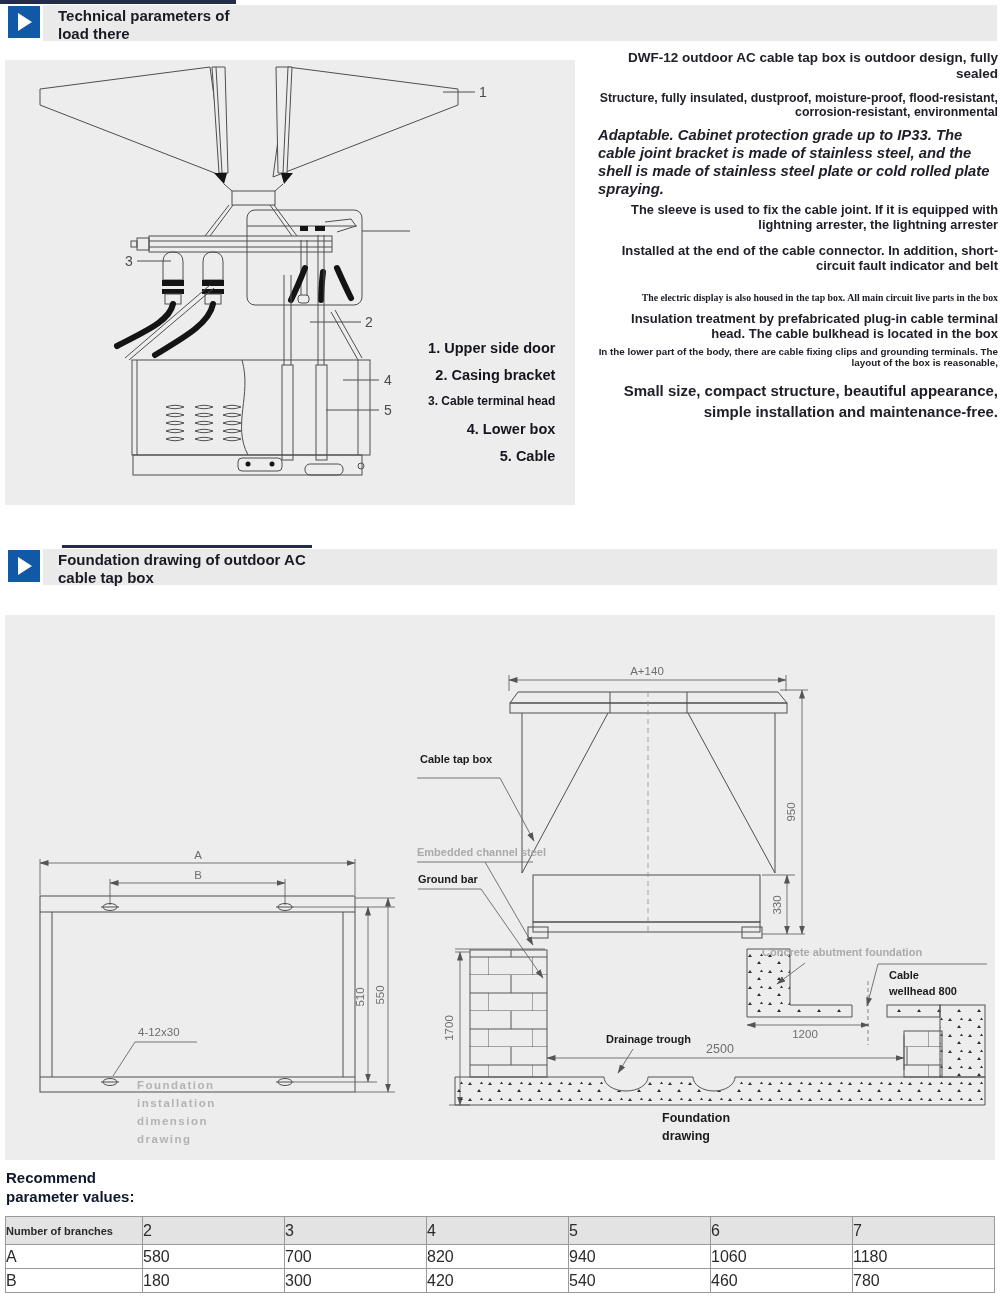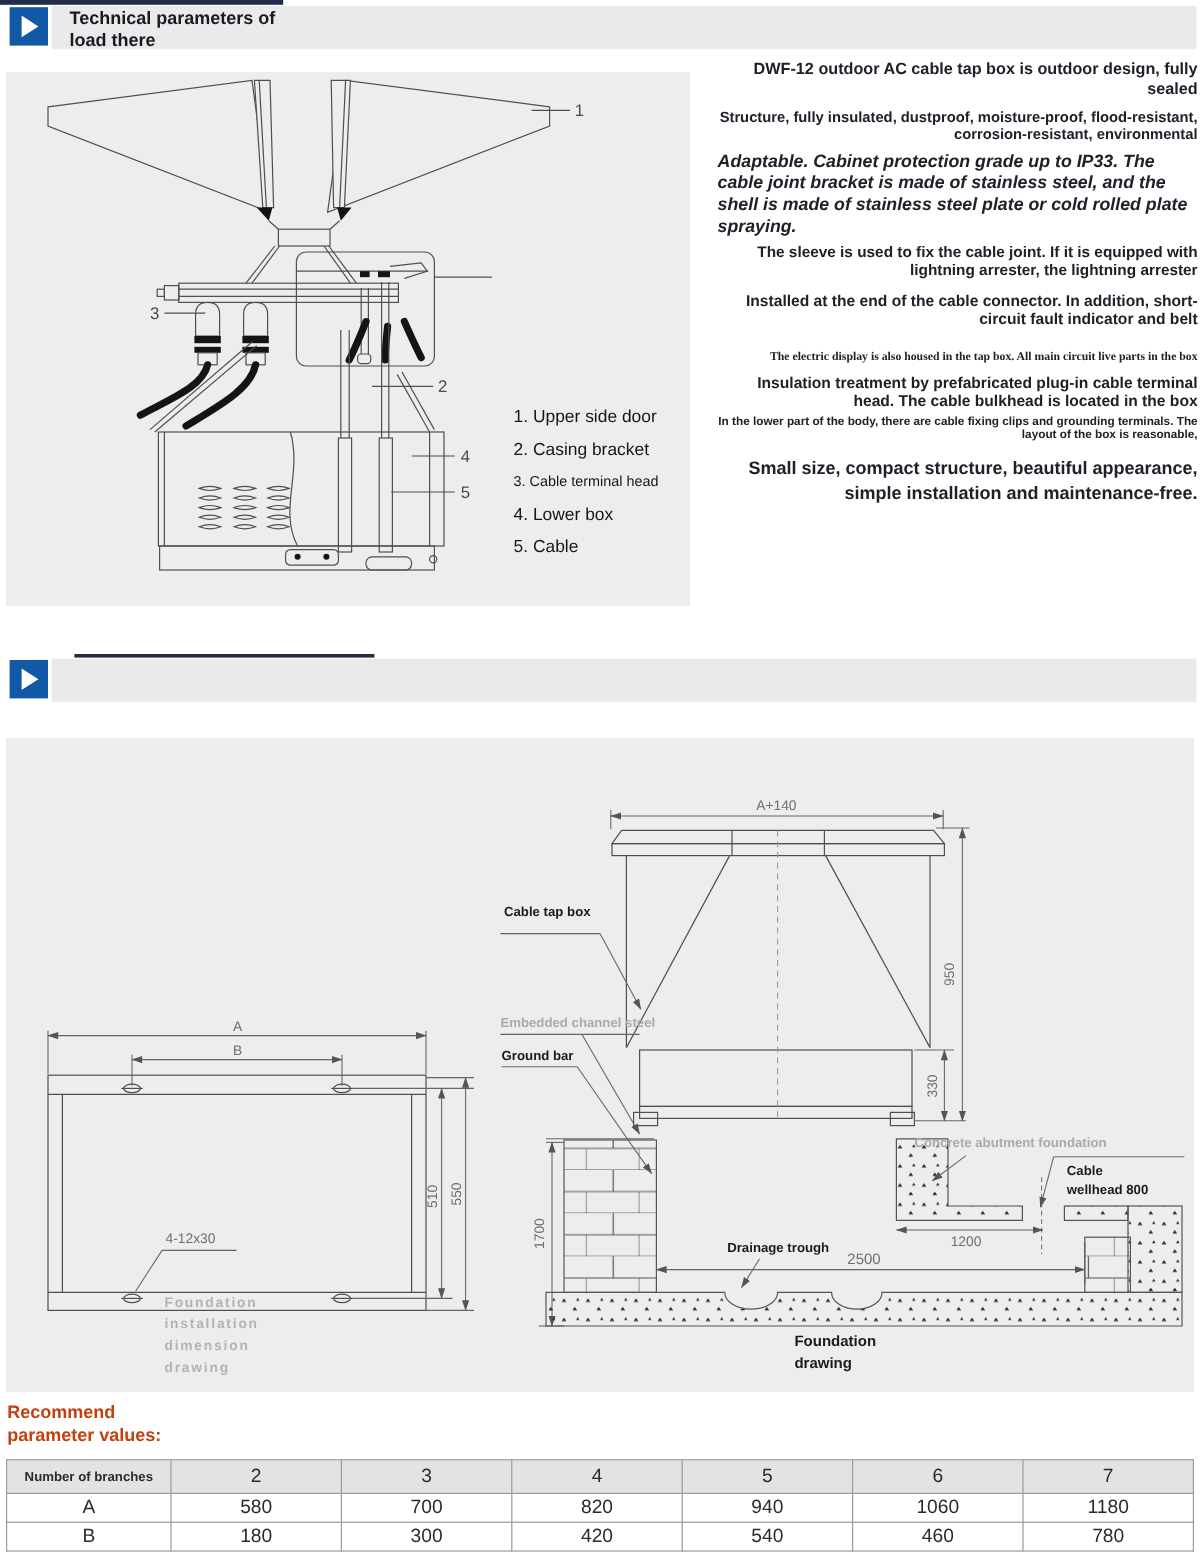--- a/index.html
+++ b/index.html
@@ -6,37 +6,37 @@
   .page{position:relative;width:1000px;height:1300px;background:#fff;overflow:hidden;
         font-family:"Liberation Sans",sans-serif;color:#1c1c26;}
   .navline{position:absolute;background:#232c49;}
   .sec-icon{position:absolute;width:32px;height:32px;background:#1159a6;}
   .sec-icon .tri{position:absolute;left:10px;top:7px;width:0;height:0;
         border-top:9px solid transparent;border-bottom:9px solid transparent;border-left:14px solid #fff;}
   .sec-strip{position:absolute;left:43px;width:954px;height:36px;background:#eaeaea;}
   .sec-title{position:absolute;left:58px;font-size:15px;font-weight:bold;line-height:18px;color:#1a1a24;}
   .panel{position:absolute;background:#ededed;}
   .parts{position:absolute;left:423px;top:280px;}
-  .part{font-weight:normal;color:#15151e;font-size:14.5px;margin:0 0 11px 0;white-space:nowrap;}
+  .part{font-weight:bold;color:#15151e;font-size:14.5px;margin:0 0 11px 0;white-space:nowrap;text-align:right;}
   .part.small{font-size:12px;margin:2px 0 13px 0;}
   .rightcol{position:absolute;left:598px;top:50px;width:400px;}
   .rp{margin:0;font-weight:bold;color:#20202a;text-align:right;line-height:1.17;}
   .rp.p1{font-size:13.5px;}
   .rp.p2{font-size:12.3px;margin-top:9px;}
   .rp.p3{font-size:14.8px;text-align:left;margin-top:8px;line-height:1.2;font-style:italic;}
   .rp.p4{font-size:12.8px;margin-top:7px;}
   .rp.p5{font-size:12.8px;margin-top:5px;}
   .rp.p6{font-size:13px;margin-top:10px;}
   .rp.p7{font-size:9.8px;margin-top:18px;font-family:Liberation Serif, serif;}
   .rp.p8{font-size:13px;margin-top:8px;}
   .rp.p9{font-size:9.8px;margin-top:4px;}
   .rp.p10{font-size:15px;margin-top:13px;line-height:1.35;}
-  .rec-head{position:absolute;left:6px;top:1168px;font-size:15px;font-weight:bold;line-height:19px;color:#c2410c;}
+  .rec-head{position:absolute;left:6px;top:1168px;font-size:15px;font-weight:bold;line-height:19px;color:#0f172a;}
   table.rec{position:absolute;left:5px;top:1216px;width:990px;border-collapse:collapse;table-layout:fixed;}
-  table.rec td{border:1px solid #9a9a9a;text-align:center;background:#fff;color:#2b2b2b;
+  table.rec td{border:1px solid #9a9a9a;background:#fff;color:#2b2b2b;
         font-size:16px;padding:0;height:23px;}
   table.rec tr.hd td{background:#e3e3e3;height:27px;}
   table.rec td.lbl{font-size:11px;font-weight:bold;}
   
   svg text{font-family:"Liberation Sans",sans-serif;}
   .dln{stroke:#4f4f4f;stroke-width:1;fill:none;}
   .dfill{fill:#ededed;stroke:#4f4f4f;stroke-width:1;}
   .blk{fill:#141414;stroke:none;}
   .cable{stroke:#141414;stroke-width:6;fill:none;stroke-linecap:round;}
   .dim{stroke:#666;stroke-width:0.9;fill:none;}
@@ -196,20 +196,24 @@
     <p class="rp p8">Insulation treatment by prefabricated plug-in cable terminal head. The cable bulkhead is located in the box</p>
     <p class="rp p9">In the lower part of the body, there are cable fixing clips and grounding terminals. The layout of the box is reasonable,</p>
     <p class="rp p10">Small size, compact structure, beautiful appearance, simple installation and maintenance-free.</p>
   </div>
 
   <div class="navline" style="left:62px;top:545px;width:250px;height:3px;"></div>
   <div class="sec-strip" style="top:549px;"></div>
   <div class="sec-icon" style="left:8px;top:550px;">
       <span class="tri"></span>
     </div>
+  <div class="sec-title" style="top:551px;">
+    <div>Foundation drawing of outdoor AC</div>
+    <div>cable tap box</div>
+  </div>
 
   <div class="panel" style="left:5px;top:615px;width:990px;height:545px;">
     <svg width="990" height="545" viewBox="0 0 990 545">
       <defs>
         <marker id="ae" markerWidth="10" markerHeight="8" refX="8.5" refY="3" orient="auto" markerUnits="userSpaceOnUse">
             <path d="M0,0 L9,3 L0,6 Z" fill="#555"></path>
           </marker>
         <marker id="as" markerWidth="10" markerHeight="8" refX="0.5" refY="3" orient="auto" markerUnits="userSpaceOnUse">
             <path d="M9,0 L0,3 L9,6 Z" fill="#555"></path>
           </marker>

